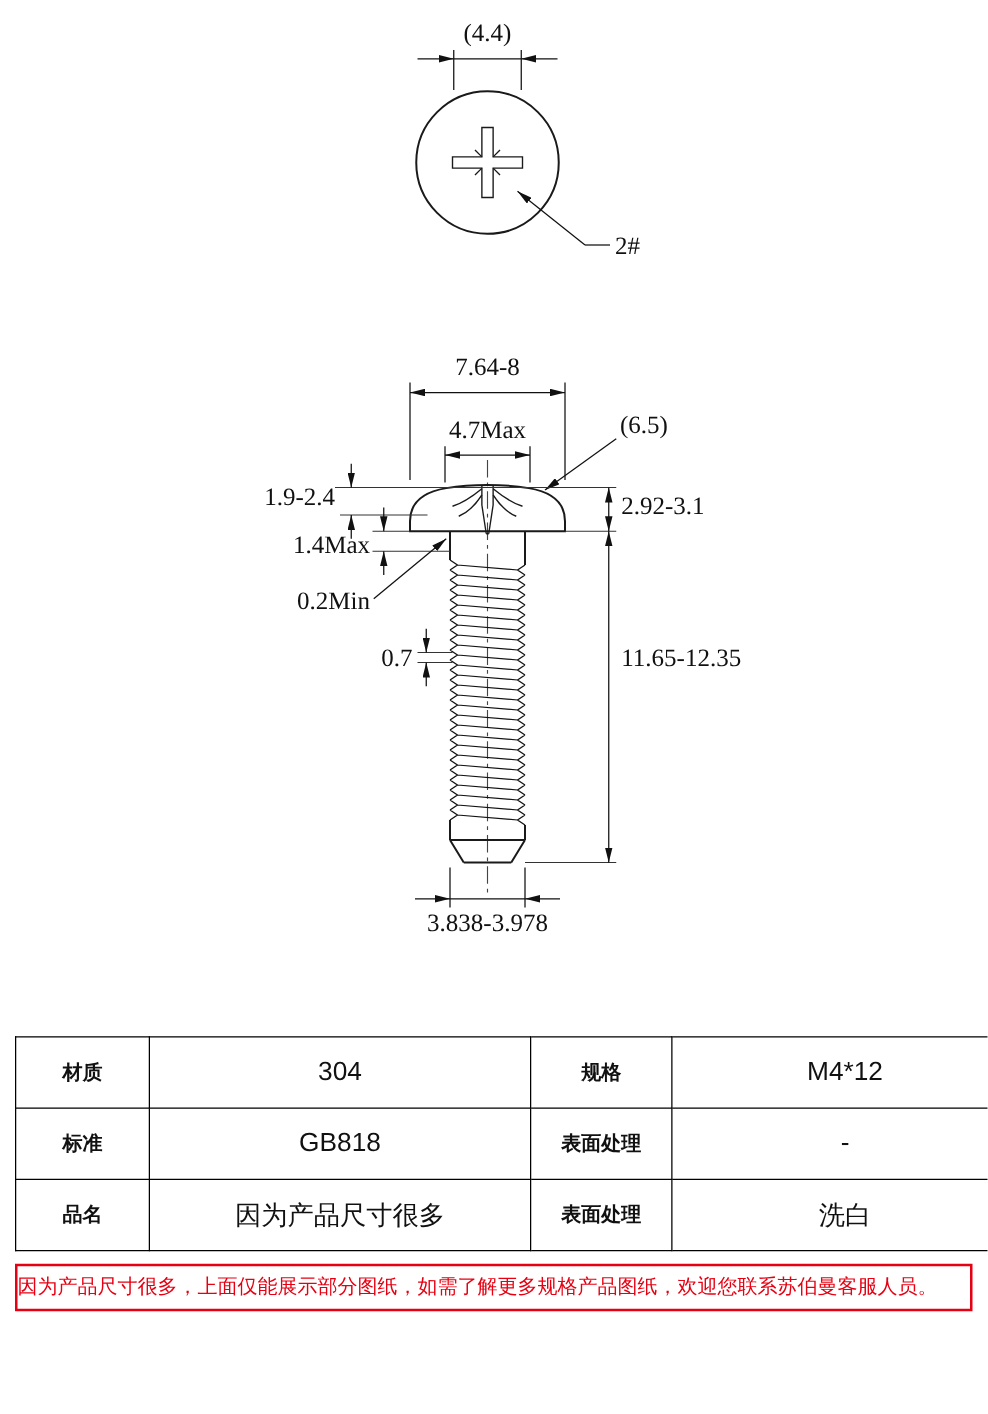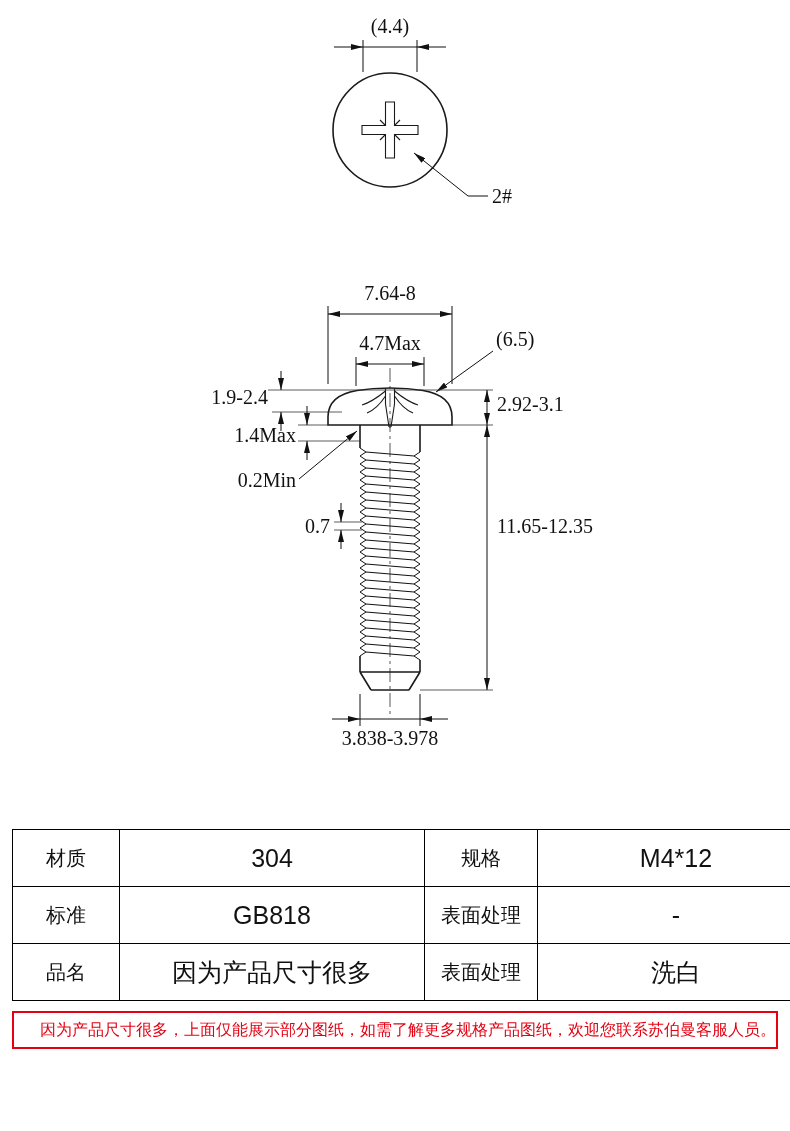--- a/index.html
+++ b/index.html
@@ -16,27 +16,27 @@
   .geo2{stroke:#1a1a1a;fill:none;stroke-width:1.1;}
   .dim{stroke:#111;fill:none;stroke-width:1;}
   .thin{stroke:#333;fill:none;stroke-width:0.8;}
   .cl{stroke:#444;fill:none;stroke-width:0.9;stroke-dasharray:14 4 3 4;}
   table.spec{
     position:absolute;left:12px;top:829px;width:766px;
     border-collapse:collapse;table-layout:fixed;background:#fff;
   }
   table.spec td{
     border:1px solid #000;height:56px;text-align:center;vertical-align:middle;
-    font-size:25px;color:#111;padding:0 4px;overflow:hidden;
+    font-size:21px;color:#111;padding:0 4px;overflow:hidden;
   }
-  table.spec td.lab{font-weight:normal;font-size:20px;}
+  table.spec td.lab{font-weight:bold;font-size:16px;}
   .notice{
     position:absolute;left:12px;top:1011px;width:762px;height:34px;
     border:2px solid #e60012;color:#e60012;font-size:16px;line-height:34px;
-    text-align:right;white-space:nowrap;overflow:hidden;
+    text-align:left;white-space:nowrap;overflow:hidden;
   }
 </style>
 </head>
 <body>
 
 <svg width="790" height="800" viewBox="0 0 790 800">
   <defs>
     <marker id="arr" viewBox="0 0 12 6" refX="12" refY="3" markerWidth="12" markerHeight="6" orient="auto-start-reverse">
       <path d="M0 0 L12 3 L0 6 Z" fill="#111"></path>
     </marker>

